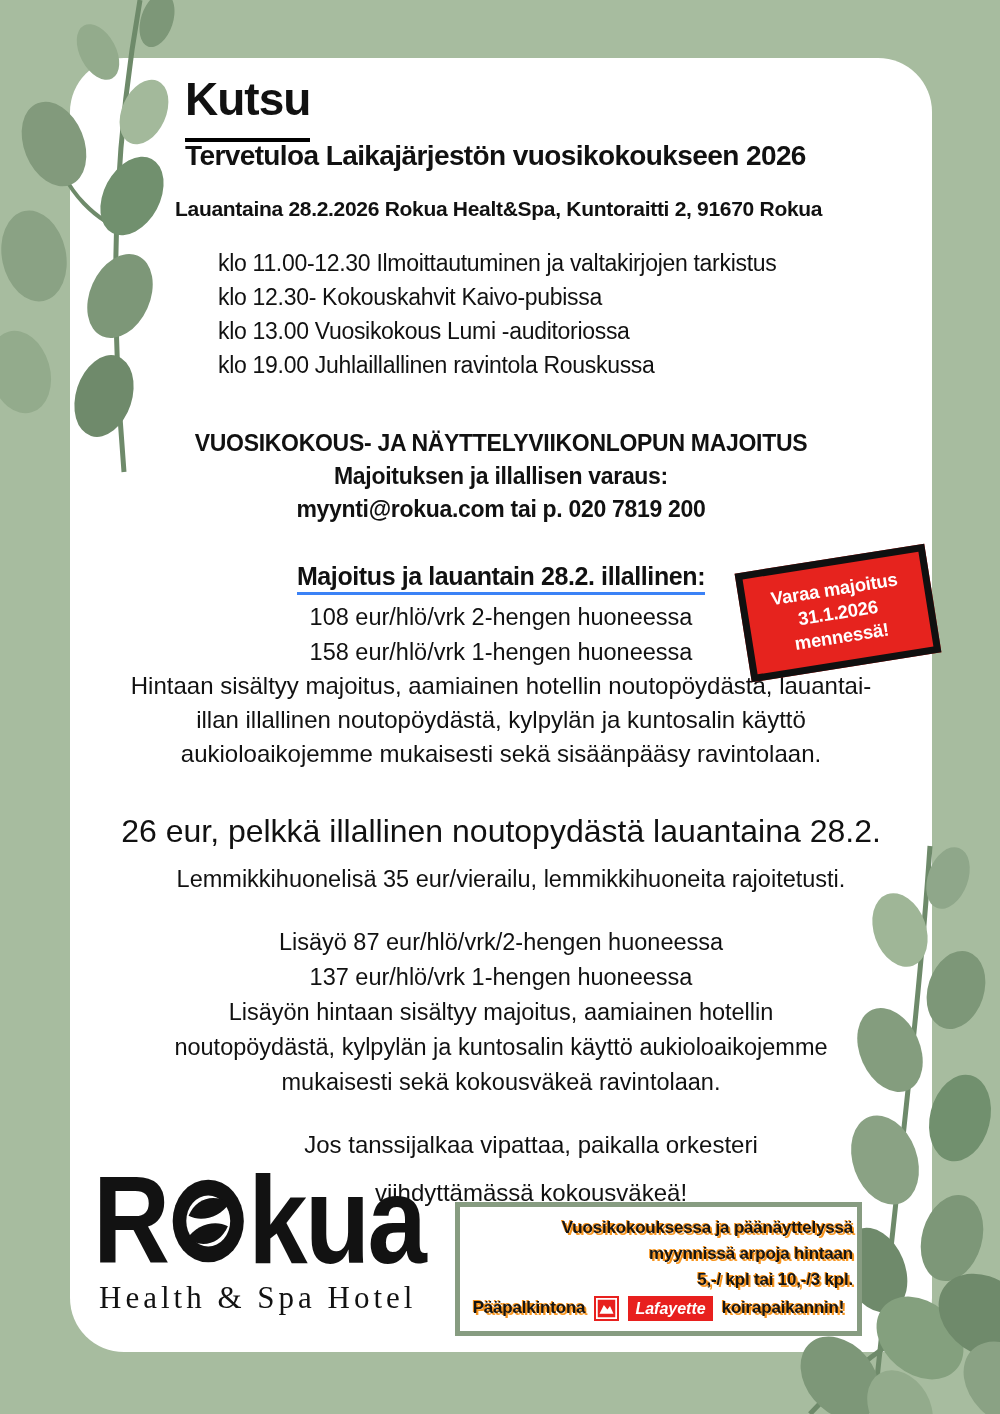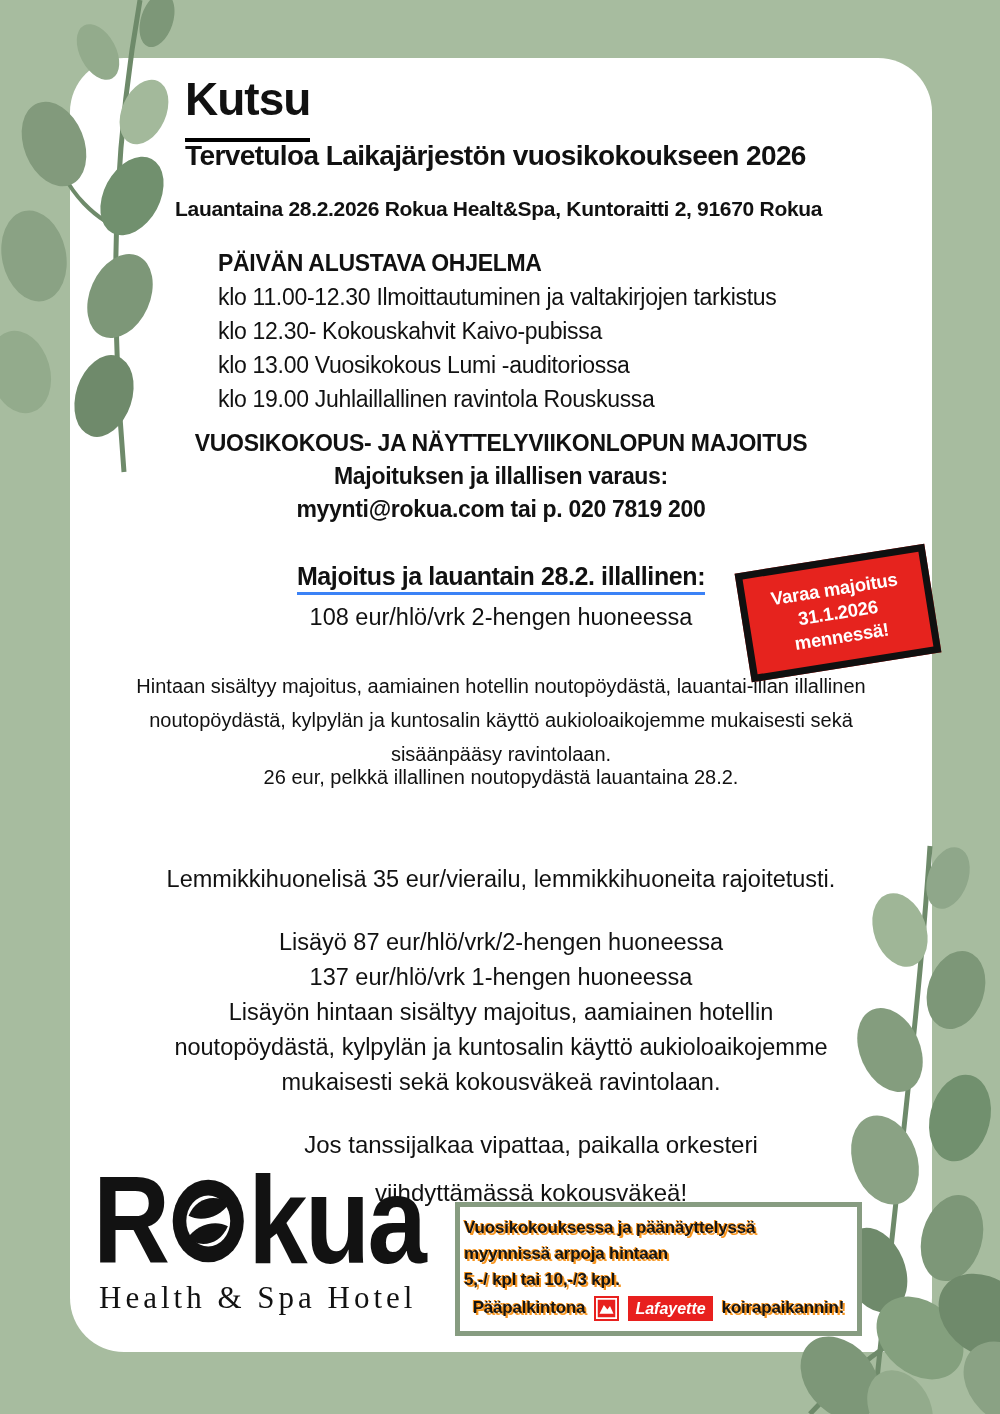--- a/index.html
+++ b/index.html
@@ -21,24 +21,24 @@
   .dateline { left:175px; top:197px; font-size:21px; font-weight:bold; letter-spacing:-0.3px; }
 
   .program { left:218px; top:246px; font-size:23px; line-height:34px; letter-spacing:-0.3px; }
   .program .ph { font-weight:bold; }
 
   .lodging { top:427px; font-weight:bold; font-size:23px; line-height:33px; letter-spacing:-0.3px; }
 
   .offer-head { top:562px; font-size:25px; font-weight:bold; letter-spacing:-0.4px; }
   .offer-head span { display:inline-block; border-bottom:3px solid #3b82f6; padding-bottom:1px; }
   .prices { top:600px; font-size:23.5px; line-height:35px; }
-  .includes { top:669px; font-size:20px; line-height:34px; }
+  .includes { top:669px; font-size:24px; line-height:34px; }
   .includes span { display:block; max-width:780px; margin:0 auto; }
-  .dinner { top:766px; font-size:20px; }
-  .pet { top:866px; font-size:23.5px; }
+  .dinner { top:813px; font-size:32px; }
+  .pet { top:866px; font-size:23.5px;margin-left:10px; }
   .extra { top:925px; font-size:23.5px; line-height:35px; }
   .extra .wrap { display:block; max-width:700px; margin:0 auto; }
   .orchestra { top:1121px; font-size:24px; line-height:48px;padding-left:30px; }
   .orchestra span { display:block; max-width:560px; margin:0 auto; }
 
   .badge {
     position:absolute; left:742px; top:558px; width:178px; height:96px;
     background:var(--badge-red,#e6231e); border:7px solid #101010;
     transform:rotate(-9deg); z-index:6;
     display:flex; flex-direction:column; justify-content:center; text-align:center;
@@ -48,21 +48,21 @@
   .logo { position:absolute; left:93px; top:1176px; z-index:5; }
   .brand { display:flex; align-items:flex-end; transform:scaleX(0.86); transform-origin:left bottom; }
   .brand-text { font-size:124px; font-weight:bold; line-height:89px; height:89px; letter-spacing:-3px; color:#121212; }
   .brand-o { width:88px; height:88px; margin:0 3px; }
   .tagline { margin-top:15px; margin-left:6px; font-family:"Liberation Serif", serif;
     font-size:31px; letter-spacing:4px; white-space:nowrap; color:#121212; }
 
   .promo {
     position:absolute; left:455px; top:1202px; width:407px; box-sizing:border-box; z-index:6;
     border:5px solid var(--promo-border,#879c81); background:#fff;
-    padding:8px 4px 10px; text-align:left;
+    padding:8px 4px 10px; text-align:right;
     font-weight:bold; font-size:17px; line-height:26px; letter-spacing:-0.2px; color:#151515;
     text-shadow:2px 2px 0 var(--promo-orange,#f7941d), -1px -1px 0 var(--promo-orange,#f7941d);
   }
   .promo .line4 { display:flex; justify-content:center; align-items:center; gap:9px; margin-top:2px; }
   .laf-square { width:25px; height:25px; background:var(--lafayette-red,#e8201e);
     display:inline-flex; align-items:center; justify-content:center; text-shadow:none; flex:0 0 auto; }
   .laf-label { background:var(--lafayette-red,#e8201e); color:#fff; font-style:italic;
     font-weight:bold; font-size:16px; line-height:25px; padding:0 7px; text-shadow:none; letter-spacing:0; }
 
   .leaves { position:absolute; z-index:4; pointer-events:none; }
@@ -108,38 +108,38 @@
     <ellipse cx="120" cy="590" rx="30" ry="40" fill="#93ab8c" transform="rotate(-30 120 590)"></ellipse>
   </svg>
 
   <div class="abs title">
     <span>Kutsu</span>
   </div>
   <div class="abs subtitle">Tervetuloa Laikajärjestön vuosikokoukseen 2026</div>
   <div class="abs dateline">Lauantaina 28.2.2026 Rokua Healt&amp;Spa, Kuntoraitti 2, 91670 Rokua</div>
 
   <div class="abs program">
-    <div class="ph">PÄIVÄN ALUSTAVA OHJELMA</div>
     <div>klo 11.00-12.30 Ilmoittautuminen ja valtakirjojen tarkistus</div>
     <div>klo 12.30- Kokouskahvit Kaivo-pubissa</div>
     <div>klo 13.00 Vuosikokous Lumi -auditoriossa</div>
     <div>klo 19.00 Juhlaillallinen ravintola Rouskussa</div>
   </div>
 
   <div class="center-block lodging">
     <div>VUOSIKOKOUS- JA NÄYTTELYVIIKONLOPUN MAJOITUS</div>
     <div>Majoituksen ja illallisen varaus:</div>
     <div>myynti@rokua.com tai p. 020 7819 200</div>
   </div>
 
   <div class="center-block offer-head">
     <span>Majoitus ja lauantain 28.2. illallinen:</span>
   </div>
   <div class="center-block prices">
     <div>108 eur/hlö/vrk 2-hengen huoneessa</div>
+    <div>158 eur/hlö/vrk 1-hengen huoneessa</div>
   </div>
   <div class="center-block includes">
     <span>Hintaan sisältyy majoitus, aamiainen hotellin noutopöydästä, lauantai-illan illallinen noutopöydästä, kylpylän ja kuntosalin käyttö aukioloaikojemme mukaisesti sekä sisäänpääsy ravintolaan.</span>
   </div>
   <div class="center-block dinner">26 eur, pelkkä illallinen noutopydästä lauantaina 28.2.</div>
   <div class="center-block pet">Lemmikkihuonelisä 35 eur/vierailu, lemmikkihuoneita rajoitetusti.</div>
   <div class="center-block extra">
     <div>Lisäyö 87 eur/hlö/vrk/2-hengen huoneessa</div>
     <div>137 eur/hlö/vrk 1-hengen huoneessa</div>
     <span class="wrap">Lisäyön hintaan sisältyy majoitus, aamiainen hotellin noutopöydästä, kylpylän ja kuntosalin käyttö aukioloaikojemme mukaisesti sekä kokousväkeä ravintolaan.</span>

